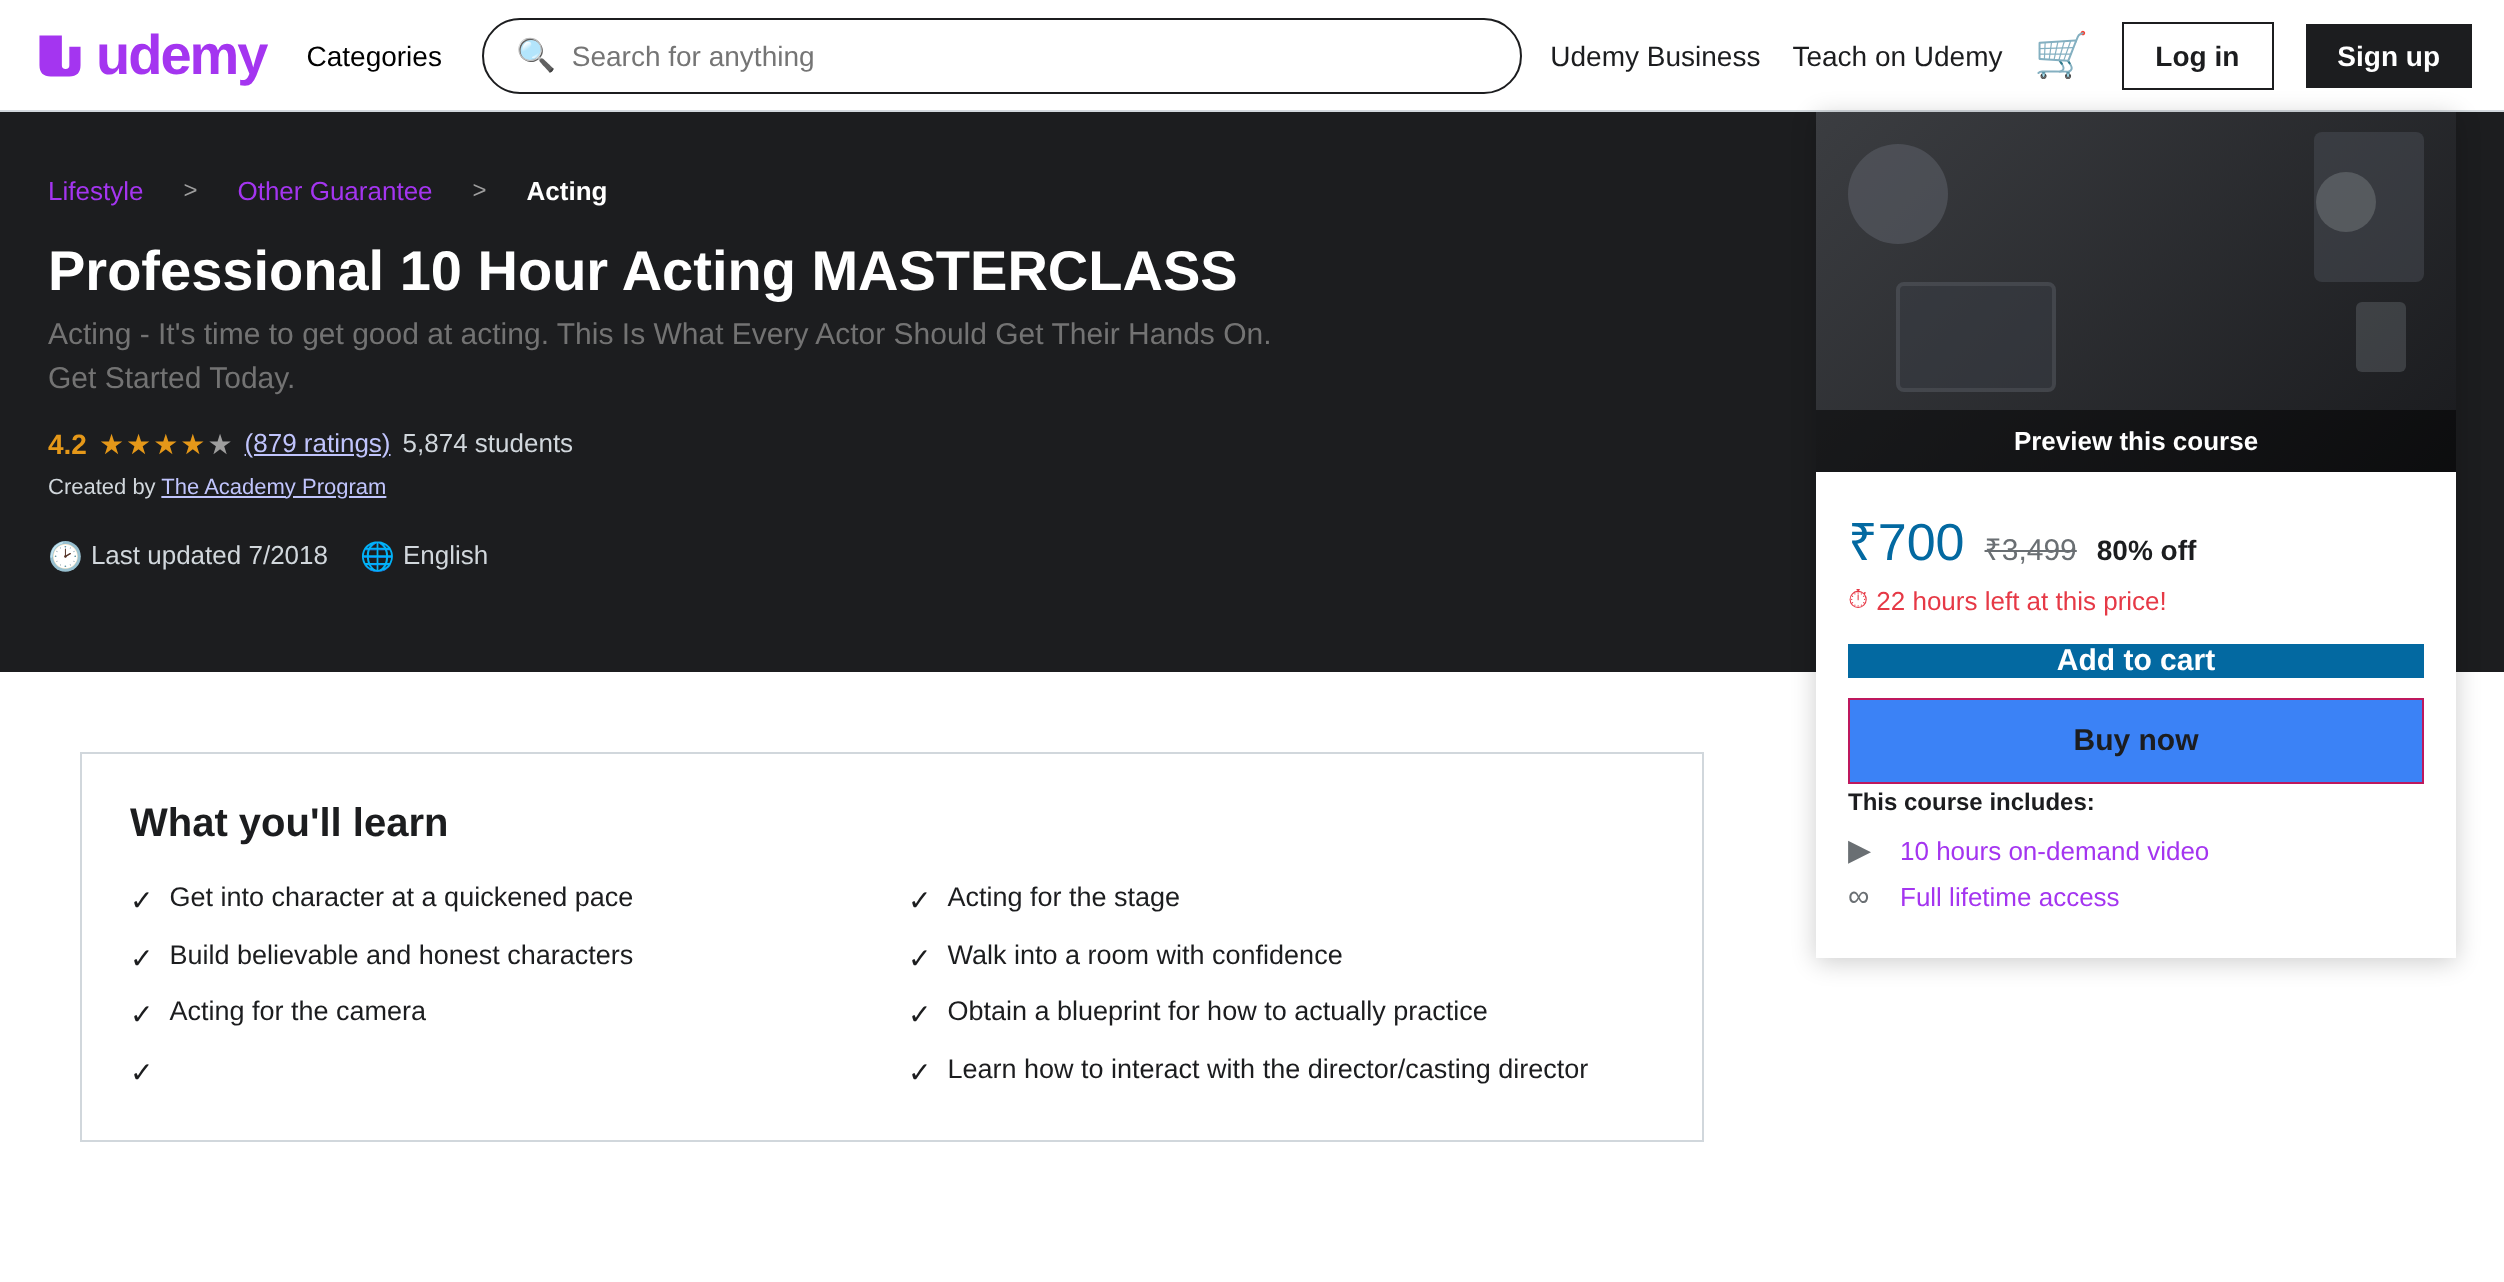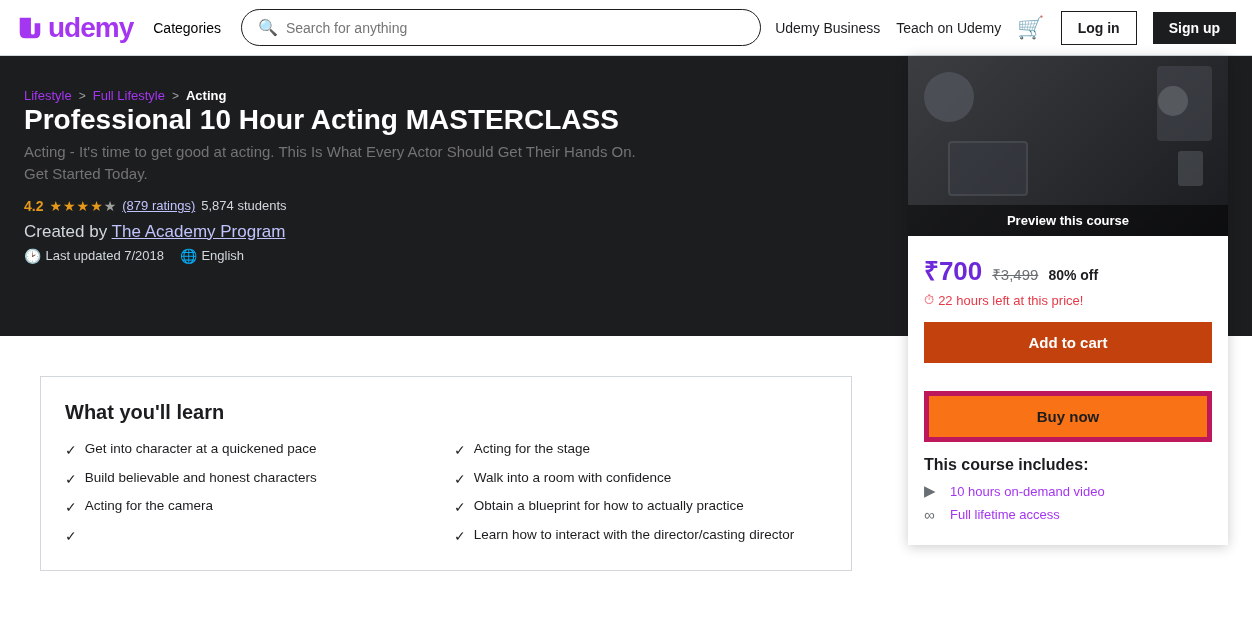--- a/index.html
+++ b/index.html
@@ -107,23 +107,24 @@
       min-height: 280px;
       display: flex;
       align-items: flex-start;
     }
     .hero-content {
       max-width: 620px;
       flex: 1;
     }
     .breadcrumb {
       display: flex;
-      align-items: flex-end;
-      gap: 7px;
-      font-size: 13px;
+      align-items: flex-start;
+      gap: 20px;
+      font-size: 13px;
+      margin-bottom: 16px;
       flex-wrap: wrap;
     }
     .breadcrumb-item-lifestyle {
       color: #a435f0;
       cursor: pointer;
     }
     .breadcrumb-sep {
       color: #9e9e9e;
       font-size: 12px;
     }
@@ -176,23 +177,23 @@
       color: #c0c4fc;
       font-size: 13px;
       cursor: pointer;
       text-decoration: underline;
     }
     .students-count {
       color: #d1d7dc;
       font-size: 13px;
     }
     .creator-row {
-      font-size: 17px;
+      font-size: 11px;
       color: #d1d7dc;
-      margin-bottom: 6px;
+      margin-bottom: 20px;
     }
     .creator-link {
       color: #c0c4fc;
       text-decoration: underline;
       cursor: pointer;
     }
     .meta-row {
       display: flex;
       align-items: center;
       gap: 16px;
@@ -267,22 +268,22 @@
       color: #1c1d1f;
     }
     .price-row {
       display: flex;
       align-items: baseline;
       gap: 10px;
       margin-bottom: 4px;
     }
     .price-current {
       font-size: 26px;
-      font-weight: 700;
-      color: #6d28d9;
+      font-weight: 400;
+      color: #0369a1;
     }
     .price-original {
       font-size: 15px;
       color: #6a6f73;
       text-decoration: line-through;
     }
     .price-discount {
       font-size: 14px;
       font-weight: 600;
       color: #1c1d1f;
@@ -290,52 +291,50 @@
     .urgency {
       display: flex;
       align-items: center;
       gap: 4px;
       font-size: 13px;
       color: #e63946;
       margin-bottom: 14px;
     }
     .btn-add-cart {
       width: 100%;
-      padding: 12px;
-      background: #c2410c;
+      background: #0369a1;
       color: #fff;
       font-size: 15px;
       font-weight: 700;
       border: none;
       cursor: pointer;
       margin-bottom: 10px;
       text-align: center;
     }
     .btn-buy-now {
       width: 100%;
       padding: 12px;
-      background: #f97316;
+      background: #3b82f6;
       color: #1c1d1f;
       font-size: 15px;
       font-weight: 700;
-      border: 5px solid #be185d;
+      border: 1px solid #be185d;
       cursor: pointer;
       text-align: center;
-      margin-top: 18px;
     }
     .guarantee {
       text-align: center;
       font-size: 12px;
       color: #1c1d1f;
       margin-top: 10px;
     }
     .includes-title {
-      font-size: 16px;
-      font-weight: 700;
-      margin-top: 14px;
+      font-size: 12px;
+      font-weight: 700;
+      margin-top: 2px;
       margin-bottom: 8px;
     }
     .includes-item {
       display: flex;
       align-items: center;
       gap: 8px;
       font-size: 13px;
       margin-bottom: 6px;
       color: #1c1d1f;
     }
@@ -424,21 +423,21 @@
   </div>
 </header>
 
 <div class="hero-wrapper">
   <div class="hero">
     <div class="hero-content">
 
       <div class="breadcrumb">
         <span class="breadcrumb-item-lifestyle">Lifestyle</span>
         <span class="breadcrumb-sep">&gt;</span>
-        <span class="breadcrumb-item-other">Full Lifestyle</span>
+        <span class="breadcrumb-item-other">Other Guarantee</span>
         <span class="breadcrumb-sep">&gt;</span>
         <span class="breadcrumb-item-acting">Acting</span>
       </div>
 
       <h1 class="course-title">Professional 10 Hour Acting MASTERCLASS</h1>
 
       <p class="course-subtitle">Acting - It's time to get good at acting. This Is What Every Actor Should Get Their Hands On. Get Started Today.</p>
 
       <div class="rating-row">
         <span class="rating-number">4.2</span>

